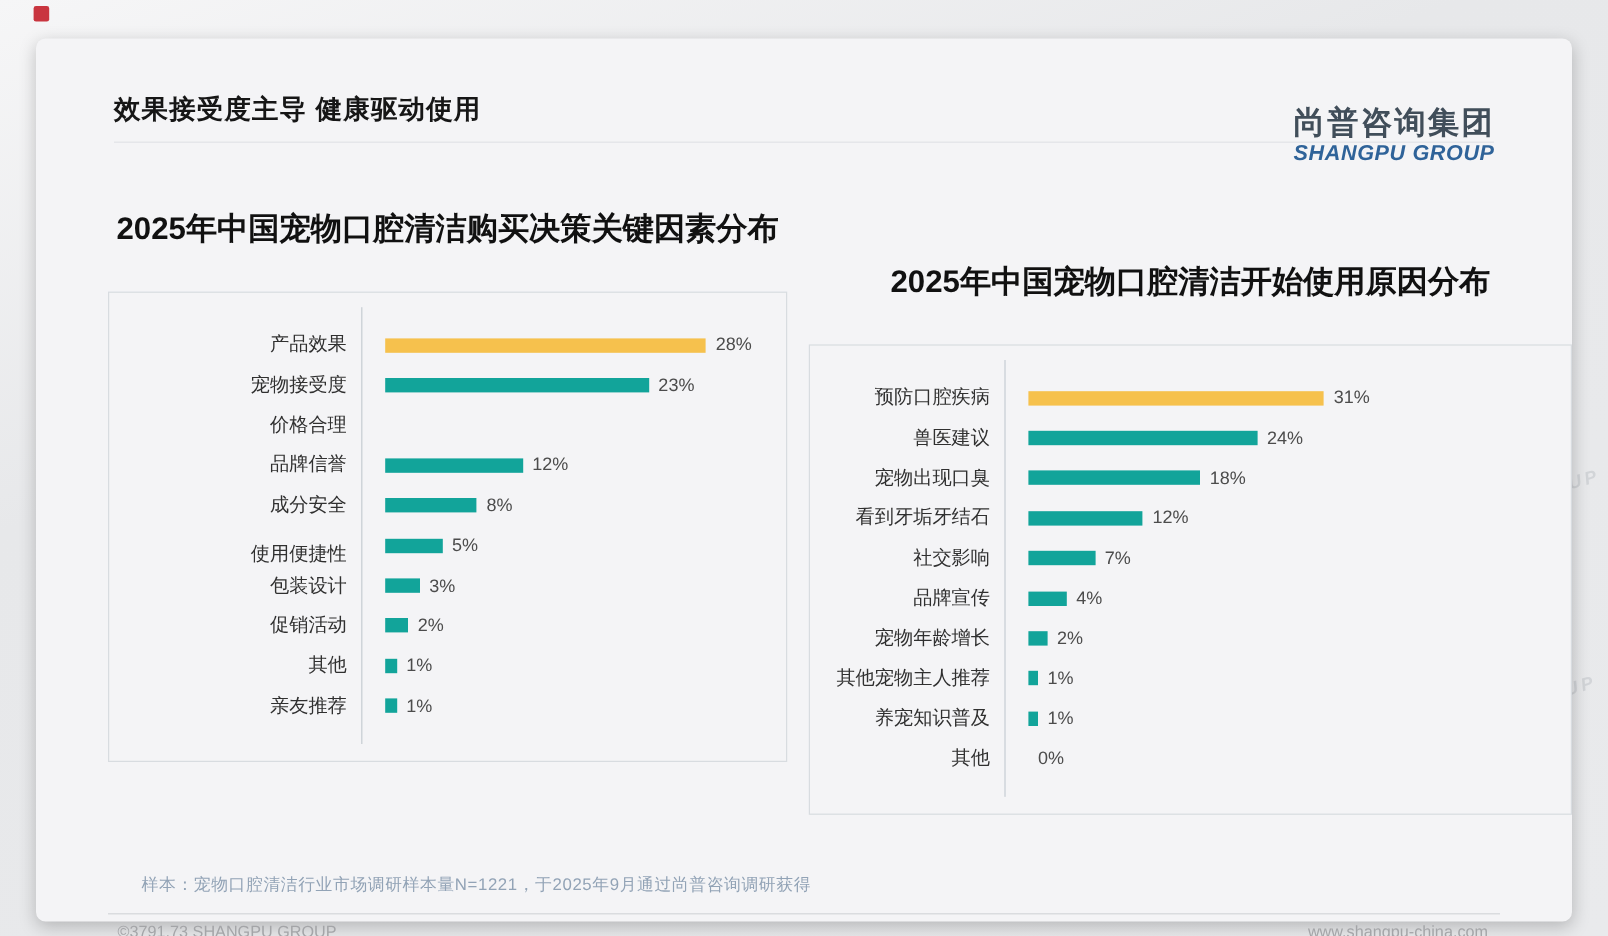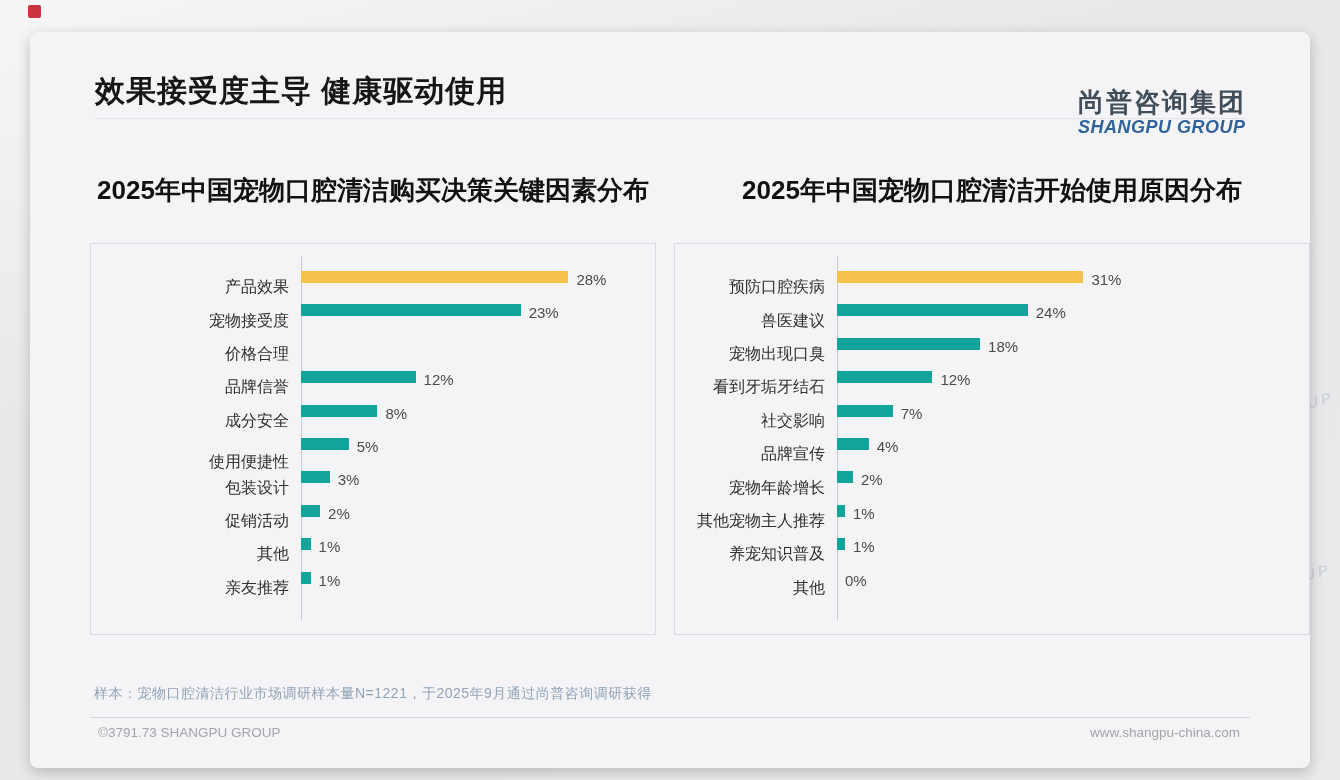--- a/index.html
+++ b/index.html
@@ -18,47 +18,47 @@
   }
   
   .wm-layer { position:absolute; left:0; top:0; width:1340px; height:780px;
     pointer-events:none; z-index:0; }
   .wm { position:absolute; transform:rotate(-16deg); color:#c6c9ce; opacity:.62;
     white-space:nowrap; }
   .wm-cn { font-size:21px; font-weight:bold; letter-spacing:4px; }
   .wm-en { font-size:15px; font-weight:bold; font-style:italic; letter-spacing:3px;
     padding-left:14px; margin-top:-2px; }
   
-  .page-title { margin:40px 0 0 65px; font-size:30px; font-weight:bold;
+  .page-title { margin:40px 0 0 65px; font-size:22px; font-weight:bold;
     color:#161616; letter-spacing:1px; line-height:38px; position:relative; z-index:1;}
   .title-divider { margin:8px 65px 0 65px; border-top:1px solid #e2e3e6; }
   .logo { position:absolute; top:56px; right:64px; text-align:left; z-index:1; }
   .logo-cn { font-size:26px; font-weight:bold; color:#414e5a; letter-spacing:2px;
     line-height:28px; }
   .logo-en { font-size:18px; font-weight:bold; font-style:italic; color:#2f6399;
     letter-spacing:.5px; margin-top:1px; }
   
   .charts-row { display:flex; margin:54px 0 0 60px; gap:18px; }
   .chart-panel { width:582px; }
-  .chart-panel.right { width:654px; }
+  .chart-panel.right { width:654px;margin-top:44px; }
   .chart-title { text-align:center; font-size:26px; font-weight:bold; color:#111;
     line-height:34px; margin-bottom:36px; white-space:nowrap; position:relative; z-index:1;}
   .chart-box { height:392px; border:1px solid #d8dce0; position:relative;
     padding-top:27px; background:transparent; }
   .axis-line { position:absolute; top:12px; width:1px; height:calc(100% - 26px);
     background:#c6ccd2; z-index:0; }
   .chart-row { display:flex; align-items:center; height:33.4px; position:relative;
     z-index:1; }
   .row-label { padding-right:12px; text-align:right; font-size:16px; color:#303030;
     white-space:nowrap; flex:none; }
-  .row-bars { flex:1; display:flex; align-items:flex-start; align-self:stretch; }
+  .row-bars { flex:1; display:flex; align-items:center; align-self:stretch;padding-left:20px; }
   .bar { height:12px; flex:none; }
   .row-value { margin-left:8px; font-size:15px; color:#4c4c4c; white-space:nowrap; }
   
-  .footnote { margin:50px 0 0 64px; font-size:14px; color:#92a3b6;
+  .footnote { margin:50px 0 0 88px; font-size:14px; color:#92a3b6;
     letter-spacing:.5px; position:relative; z-index:1; }
   .footer-divider { margin:14px 60px 0 60px; border-top:1px solid #d4d6d9; }
   .footer-row { display:flex; justify-content:space-between; margin-top:7px;
     padding:0 70px 0 68px; font-size:13.5px; color:#a4a5a8; }
 </style>
 </head>
 <body>
 
 <div class="red-accent" style="background: rgb(201, 53, 63);"></div>
 

